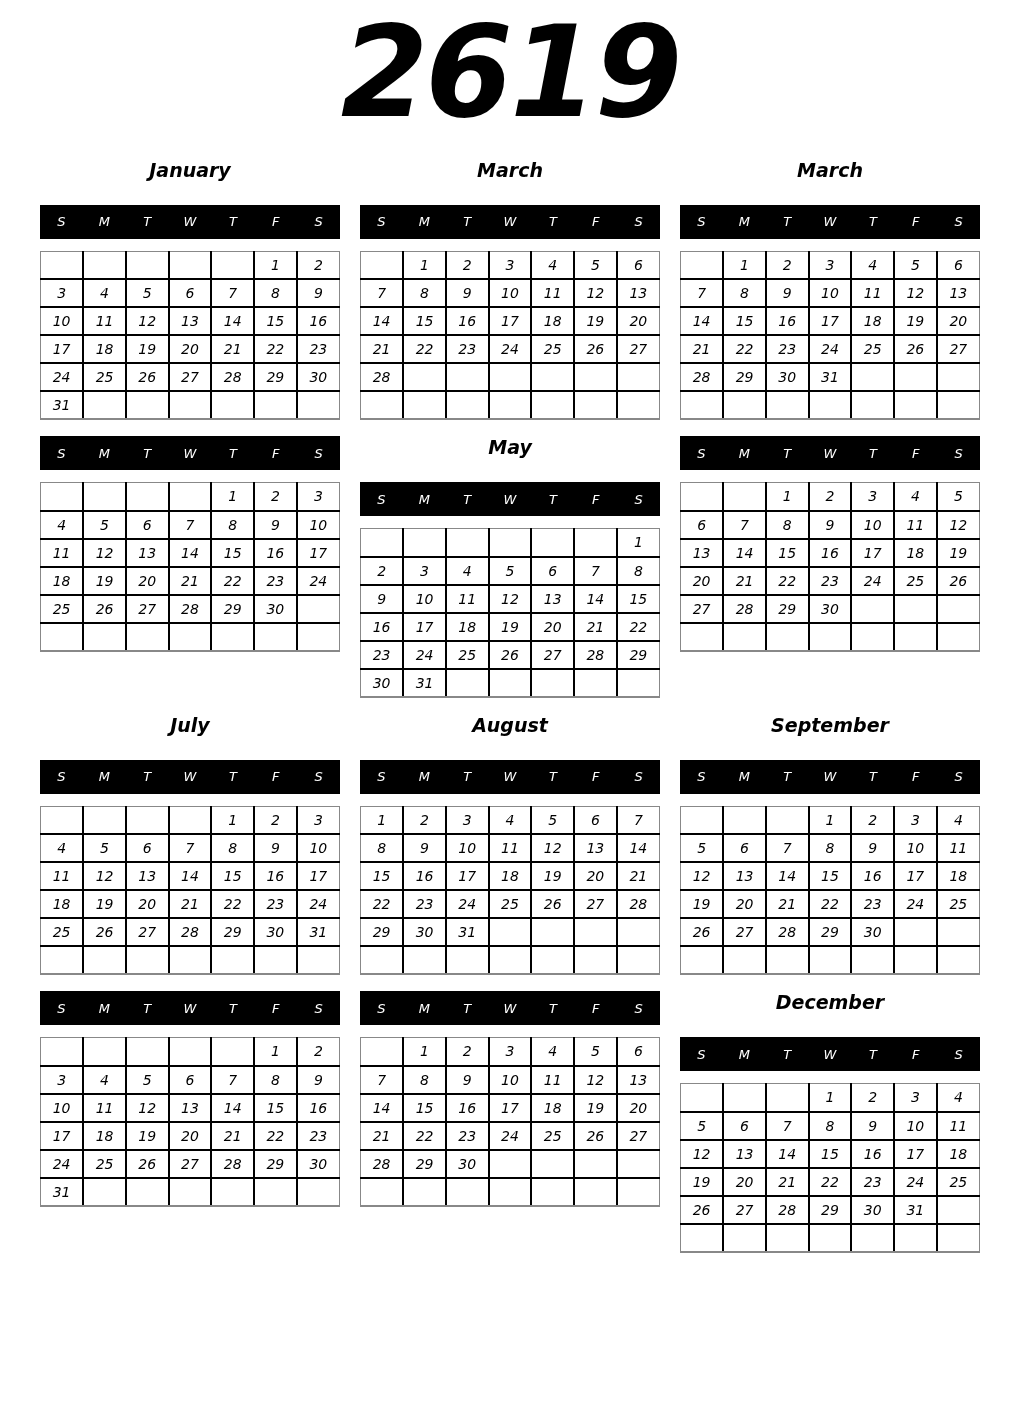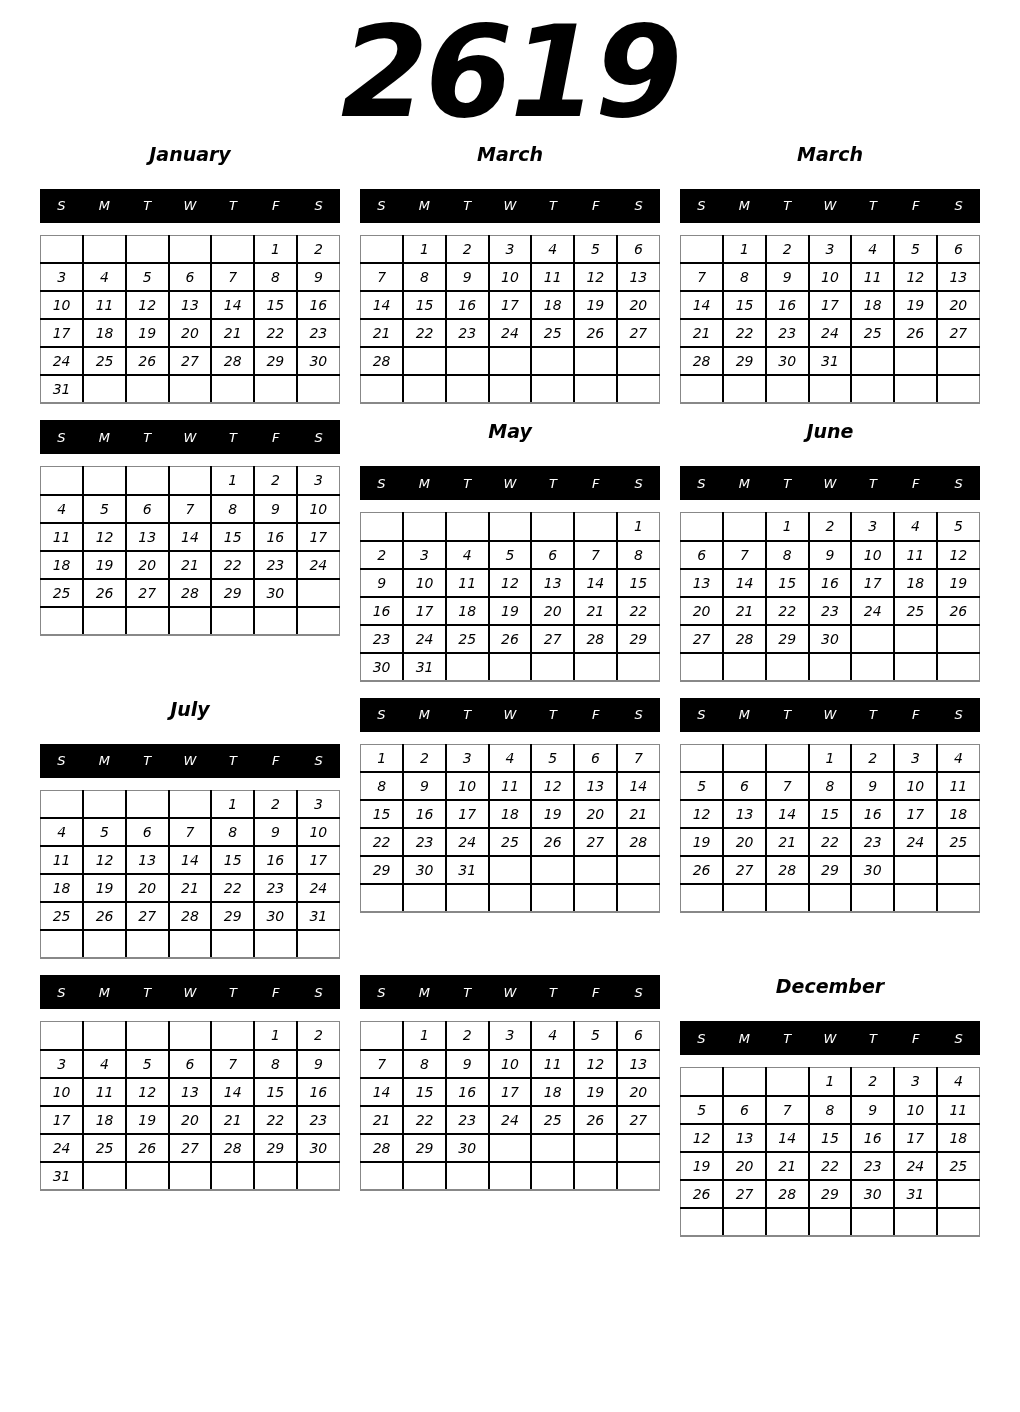--- a/index.html
+++ b/index.html
@@ -28,20 +28,21 @@
     font-weight: bold;
     line-height: 1.1;
     letter-spacing: -3px;
   }
   .months-grid {
     display: grid;
     grid-template-columns: repeat(3, 300px);
     column-gap: 20px;
     row-gap: 16px;
     padding: 0 40px;
+    margin-top: 16px;
   }
   .month { width: 300px; }
   .month-title {
     margin: 0 0 24px 0;
     text-align: center;
     font-size: 19px;
     font-weight: bold;
     line-height: 22px;
   }
   .dow-header {
@@ -427,21 +428,20 @@
               <td></td>
               <td></td>
               <td></td>
               <td></td>
             </tr>
           </tbody>
         </table>
   </section>
 
   <section class="month">
-    <h2 class="month-title">June</h2>
     <div class="dow-header">
           <span>S</span>
           <span>M</span>
           <span>T</span>
           <span>W</span>
           <span>T</span>
           <span>F</span>
           <span>S</span>
         </div>
     <table class="month-grid">
@@ -569,20 +569,21 @@
               <td></td>
               <td></td>
               <td></td>
               <td></td>
             </tr>
           </tbody>
         </table>
   </section>
 
   <section class="month">
+    <h2 class="month-title">August</h2>
     <div class="dow-header">
           <span>S</span>
           <span>M</span>
           <span>T</span>
           <span>W</span>
           <span>T</span>
           <span>F</span>
           <span>S</span>
         </div>
     <table class="month-grid">
@@ -639,20 +640,21 @@
               <td></td>
               <td></td>
               <td></td>
               <td></td>
             </tr>
           </tbody>
         </table>
   </section>
 
   <section class="month">
+    <h2 class="month-title">September</h2>
     <div class="dow-header">
           <span>S</span>
           <span>M</span>
           <span>T</span>
           <span>W</span>
           <span>T</span>
           <span>F</span>
           <span>S</span>
         </div>
     <table class="month-grid">

